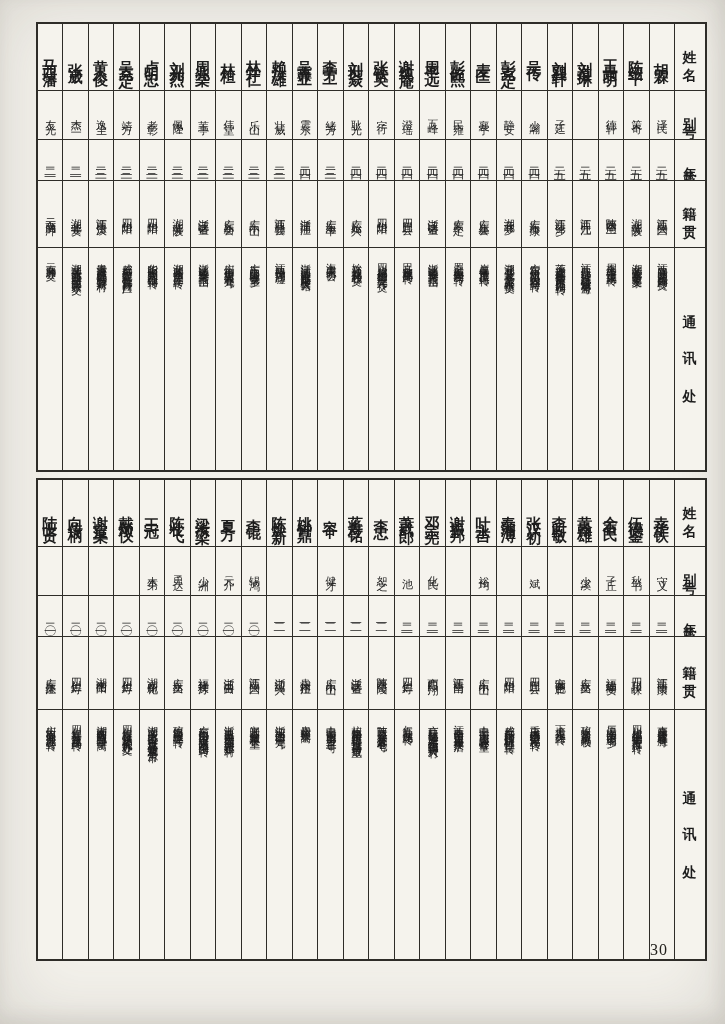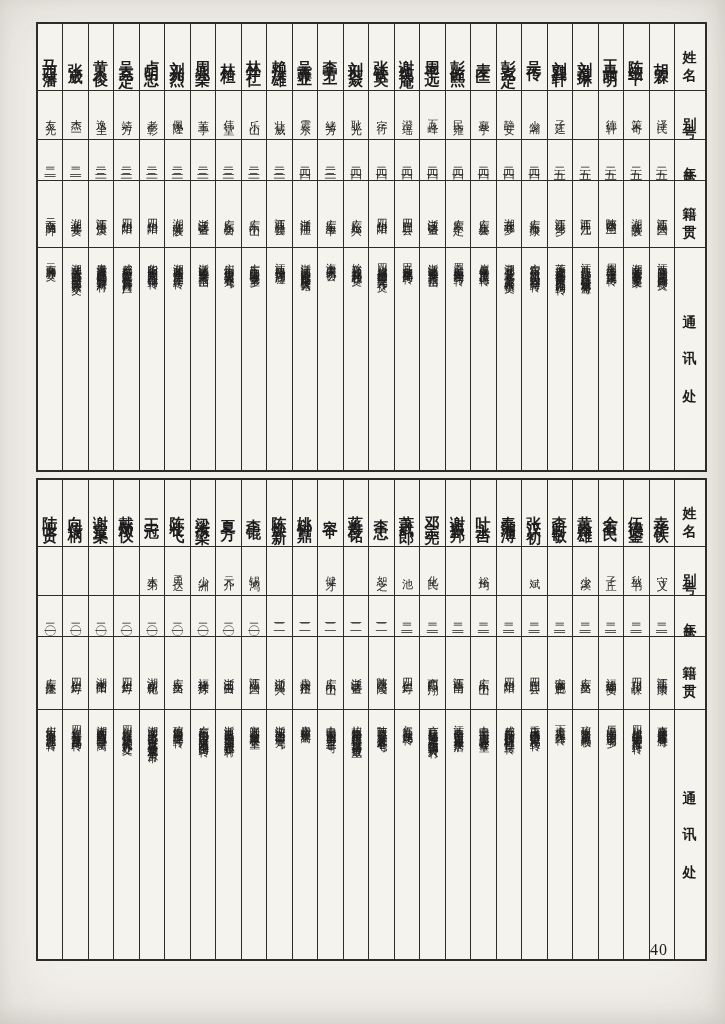--- a/index.html
+++ b/index.html
@@ -466,14 +466,14 @@
 
       <div class="col">
         <div class="cell name-cell">陆士贤</div>
         <div class="cell alias-cell"></div>
         <div class="cell age-cell">二〇</div>
         <div class="cell native-cell">广东廉江</div>
         <div class="cell addr-cell">广州市旧仓巷廉江公会转</div>
       </div>
     </section>
 
-  <div class="pageno">40</div>
+  <div class="pageno">30</div>
 </div>
 
 </body></html>

